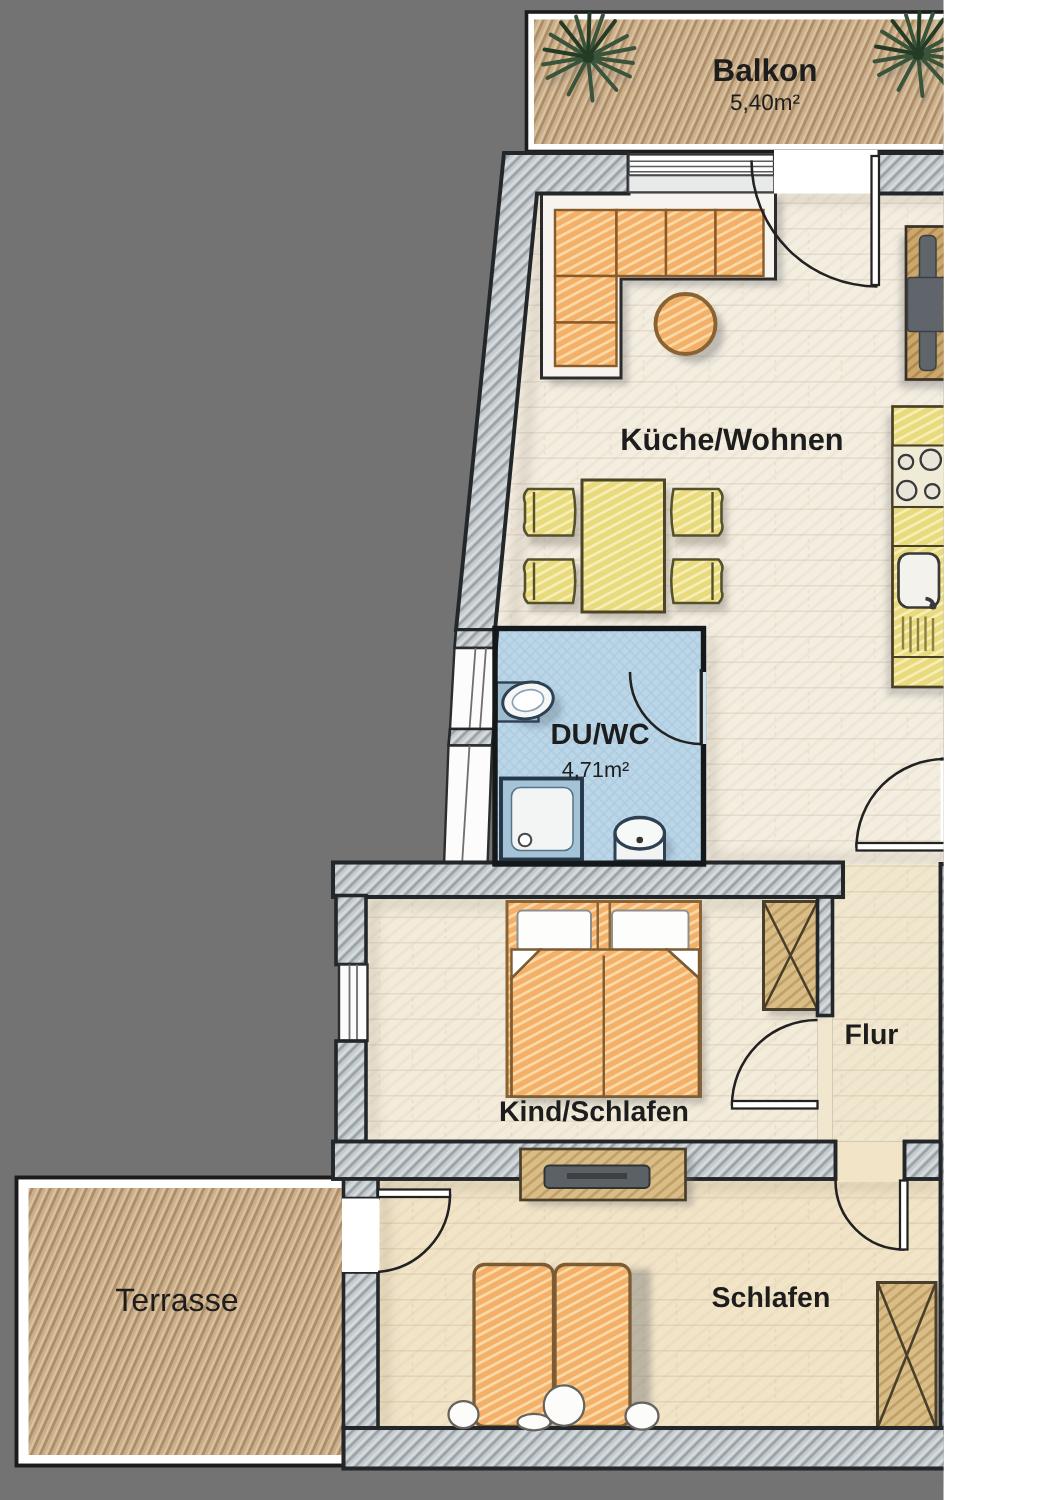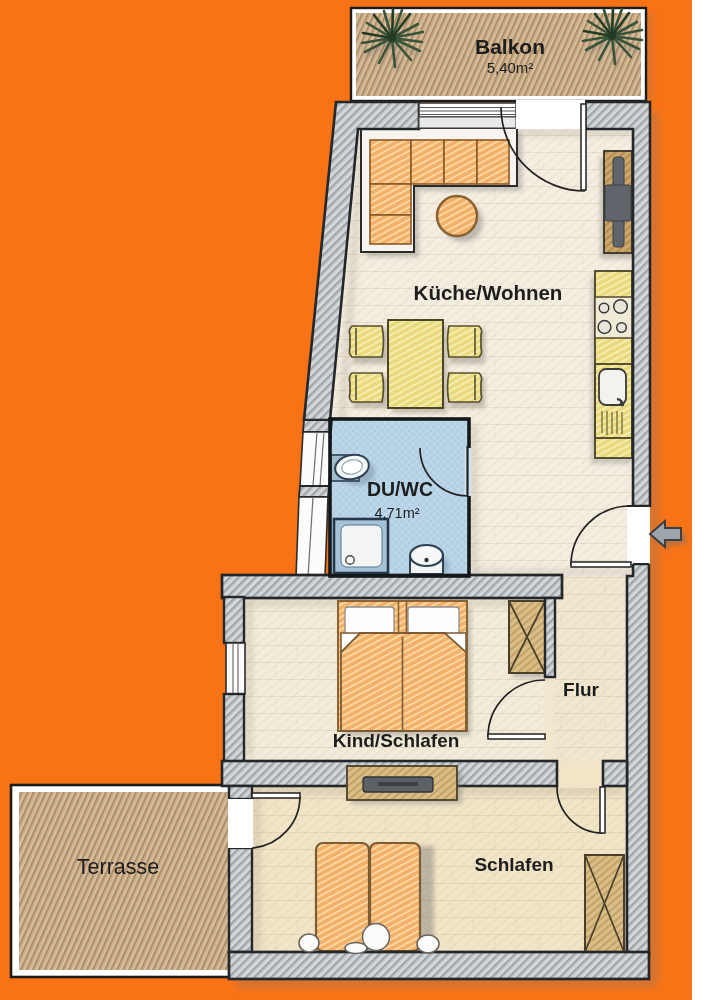--- a/index.html
+++ b/index.html
@@ -1,16 +1,16 @@
 <!DOCTYPE html>
 <html><head>
 <meta charset="utf-8">
 <style>
 html,body{margin:0;padding:0;background:#ffffff;}
-#page{position:relative;width:692px;height:1000px;background:#f97316;overflow:hidden;font-family:"Liberation Sans",sans-serif;}
+#page{position:relative;width:629px;height:1000px;background:#737373;overflow:hidden;font-family:"Liberation Sans",sans-serif;}
 svg{position:absolute;left:0;top:0;}
 text{font-family:"Liberation Sans",sans-serif;fill:#1d1d1d;}
 </style>
 </head>
 <body>
 <div id="page">
 <svg width="706" height="1000" viewBox="0 0 706 1000">
 <defs>
 <filter id="b1" x="-40%" y="-40%" width="180%" height="180%">
           <feGaussianBlur stdDeviation="2.2"></feGaussianBlur>

